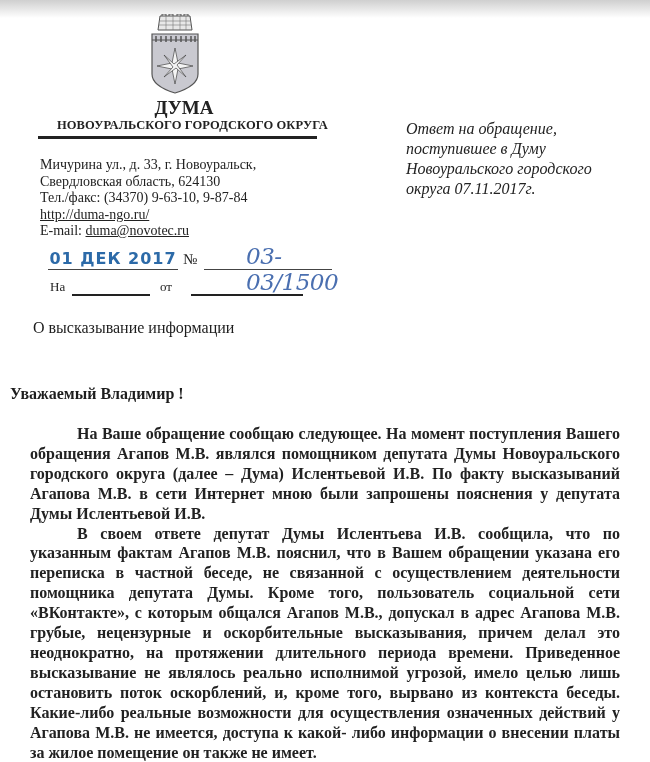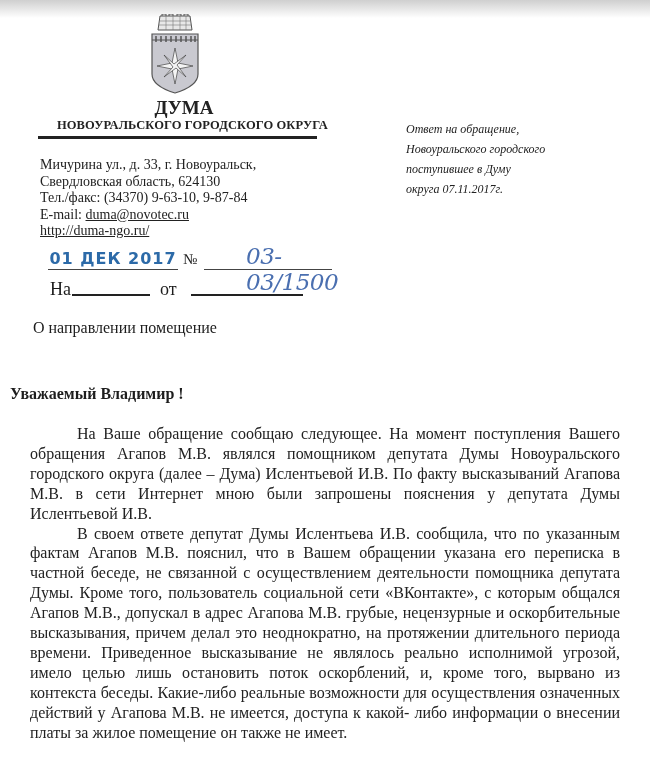--- a/index.html
+++ b/index.html
@@ -42,35 +42,35 @@
     font-family: "DejaVu Sans", sans-serif; font-size: 16px; letter-spacing: 1px;
     color: #2c6aa8; font-weight: bold;
   }
   .reg-date-line { position: absolute; left: 0; top: 20px; width: 130px; height: 1px; background: #444; }
   .no-label { position: absolute; left: 135px; top: 2px; font-size: 15px; }
   .reg-number {
     position: absolute; left: 158px; top: -6px; font-style: italic;
     font-family: "DejaVu Serif", serif; font-size: 23px; color: #4a6fb0; letter-spacing: -0.5px; margin-left: 40px;
   }
   .reg-number-line { position: absolute; left: 156px; top: 20px; width: 128px; height: 1px; background: #444; }
-  .ref-row { position: absolute; left: 50px; top: 279px; width: 290px; height: 22px; font-size: 18px; }
+  .ref-row { position: absolute; left: 50px; top: 279px; width: 290px; height: 22px; font-size: 13px; }
   .ref-label { position: absolute; left: 0; top: 0; }
   .ref-blank1 { position: absolute; left: 22px; top: 15px; width: 78px; height: 2px; background: #222; }
   .ref-ot { position: absolute; left: 110px; top: 0; }
   .ref-blank2 { position: absolute; left: 141px; top: 15px; width: 112px; height: 2px; background: #222; }
   .note {
     position: absolute; left: 406px; top: 119px; width: 240px;
-    font-style: italic; font-size: 12px; line-height: 20px; color: #222;
+    font-style: italic; font-size: 16px; line-height: 20px; color: #222;
   }
   .subject { position: absolute; left: 33px; top: 319px; font-size: 16px; }
   .salutation { position: absolute; left: 0; width: 650px; top: 385px; text-align: left; font-size: 16px; padding-left: 0; font-weight: bold; }
   .salutation span { position: relative; left: 10px; }
   .body-text {
     position: absolute; left: 30px; width: 590px; top: 424px;
-    font-size: 16px; line-height: 19.9px; text-align: justify; color: #222;
+    font-size: 16px; line-height: 19.9px; text-align: justify; color: #222; font-weight: bold;
   }
   .body-text p { margin: 0; text-indent: 47px; text-align-last: left; }
 </style>
 </head>
 <body>
 
 <div class="top-shade"></div>
 
 <svg class="crest" viewBox="0 0 54 80">
 
@@ -89,46 +89,46 @@
 </svg>
 
 <div class="org-title">ДУМА</div>
 <div class="org-subtitle">НОВОУРАЛЬСКОГО ГОРОДСКОГО ОКРУГА</div>
 <div class="org-rule"></div>
 
 <div class="address">
   <div>Мичурина ул., д. 33, г. Новоуральск,</div>
   <div>Свердловская область, 624130</div>
   <div>Тел./факс: (34370) 9-63-10, 9-87-84</div>
+  <div><span class="link">http://duma-ngo.ru/</span></div>
   <div><span>E-mail: </span><span class="link">duma@novotec.ru</span></div>
-  <div><span class="link">http://duma-ngo.ru/</span></div>
 </div>
 
 <div class="reg-row">
   <div class="reg-date">01 ДЕК 2017</div>
   <div class="reg-date-line"></div>
   <div class="no-label">№</div>
   <div class="reg-number">03-03/1500</div>
   <div class="reg-number-line"></div>
 </div>
 
 <div class="ref-row">
   <span class="ref-label">На</span>
   <div class="ref-blank1"></div>
   <span class="ref-ot">от</span>
   <div class="ref-blank2"></div>
 </div>
 
 <div class="note">
   <div>Ответ на обращение,</div>
+  <div>поступившее в Думу</div>
   <div>Новоуральского городского</div>
-  <div>поступившее в Думу</div>
   <div>округа 07.11.2017г.</div>
 </div>
 
-<div class="subject">О направлении помещение</div>
+<div class="subject">О высказывание информации</div>
 
 <div class="salutation"><span>Уважаемый Владимир !</span></div>
 
 <div class="body-text">
   <p>На Ваше обращение сообщаю следующее. На момент поступления Вашего обращения Агапов М.В. являлся помощником депутата Думы Новоуральского городского округа (далее – Дума) Ислентьевой И.В. По факту высказываний Агапова М.В. в сети Интернет мною были запрошены пояснения у депутата Думы Ислентьевой И.В.</p>
   <p>В своем ответе депутат Думы Ислентьева И.В. сообщила, что по указанным фактам Агапов М.В. пояснил, что в Вашем обращении указана его переписка в частной беседе, не связанной с осуществлением деятельности помощника депутата Думы. Кроме того, пользователь социальной сети «ВКонтакте», с которым общался Агапов М.В., допускал в адрес Агапова М.В. грубые, нецензурные и оскорбительные высказывания, причем делал это неоднократно, на протяжении длительного периода времени. Приведенное высказывание не являлось реально исполнимой угрозой, имело целью лишь остановить поток оскорблений, и, кроме того, вырвано из контекста беседы. Какие-либо реальные возможности для осуществления означенных действий у Агапова М.В. не имеется, доступа к какой- либо информации о внесении платы за жилое помещение он также не имеет.</p>
 </div>
 
 </body></html>

